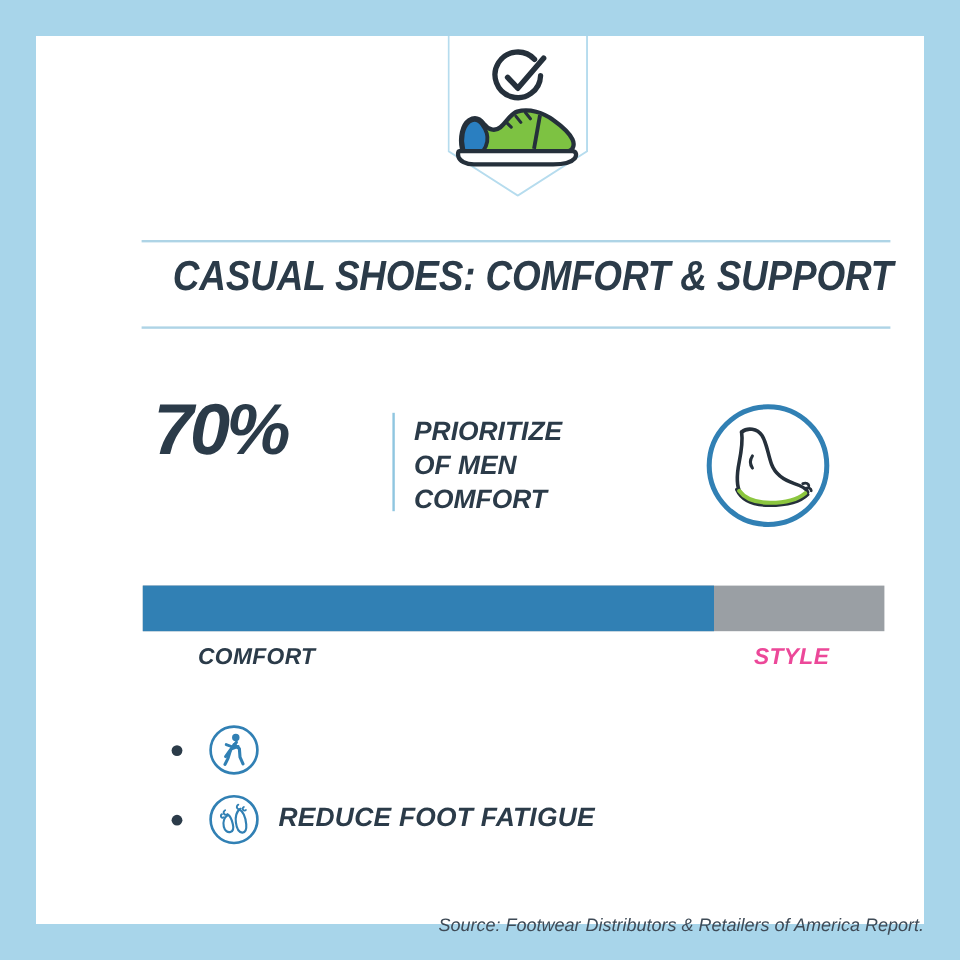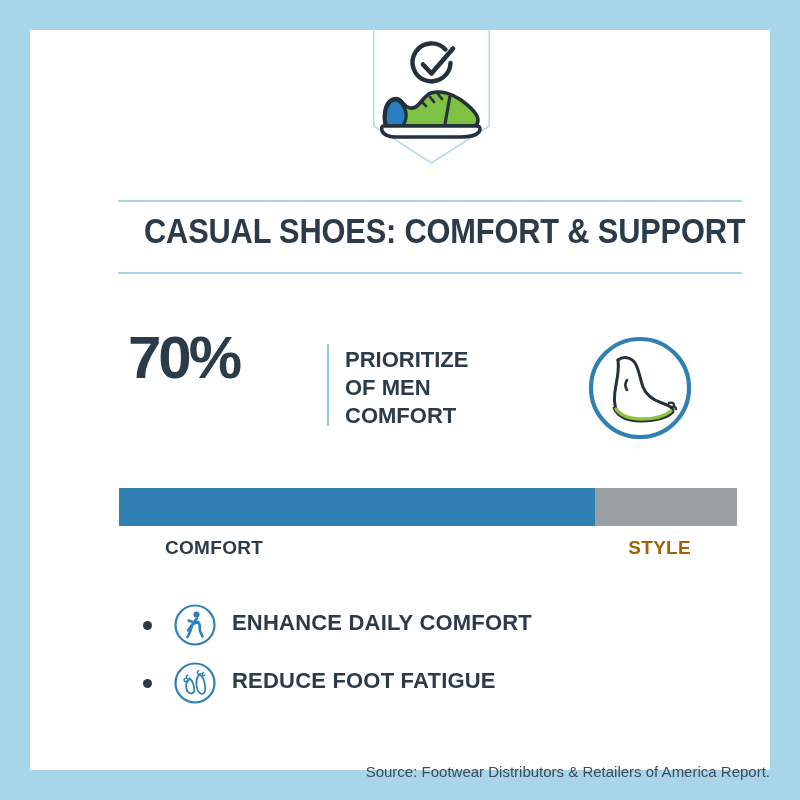--- a/index.html
+++ b/index.html
@@ -20,20 +20,21 @@
     height: 800px;
     background: #a8d5ea;
   }
   .card {
     position: absolute;
     left: 30px;
     top: 30px;
     width: 740px;
     height: 740px;
     background: #ffffff;
+    font-style: italic;
   }
 
   
   .ribbon {
     position: absolute;
     left: 343px;
     top: 0px;
     width: 117px;
     height: 134px;
   }
@@ -155,21 +156,21 @@
     font-weight: bold;
     color: #2b3b49;
     letter-spacing: 0.3px;
   }
   .bar-legend-right {
     position: absolute;
     right: 46px;
     top: 0;
     font-size: 19px;
     font-weight: bold;
-    color: #a16207;
+    color: #ec4899;
     letter-spacing: 0.3px;
     margin-left: 28px;
   }
 
   
   .bullets {
     position: absolute;
     left: 110px;
     top: 570px;
     width: 600px;
@@ -281,21 +282,20 @@
         <span class="bullet-dot"></span>
         <svg class="bullet-icon" viewBox="0 0 44 44">
           <circle cx="22" cy="22" r="19.5" fill="#ffffff" stroke="#3180b4" stroke-width="2.2"></circle>
           <circle cx="23.5" cy="11.5" r="3.1" fill="#3180b4"></circle>
           <path d="M24,15.5 L19,22 L15,27.5" fill="none" stroke="#3180b4" stroke-width="2.6" stroke-linecap="round" stroke-linejoin="round"></path>
           <path d="M22,17.5 L26.5,21 L27,28 L29.5,33.5" fill="none" stroke="#3180b4" stroke-width="2.6" stroke-linecap="round" stroke-linejoin="round"></path>
           <path d="M20,21 L25.5,19" fill="none" stroke="#3180b4" stroke-width="2.4" stroke-linecap="round"></path>
           <path d="M21,19.5 L15.5,17.5" fill="none" stroke="#3180b4" stroke-width="2.4" stroke-linecap="round"></path>
           <path d="M19,22.5 L17,29 L14.5,34" fill="none" stroke="#3180b4" stroke-width="2.6" stroke-linecap="round" stroke-linejoin="round"></path>
         </svg>
-        <span class="bullet-text">ENHANCE DAILY COMFORT</span>
       </div>
 
       <div class="bullet-item">
         <span class="bullet-dot"></span>
         <svg class="bullet-icon" viewBox="0 0 44 44">
           <circle cx="22" cy="22" r="19.5" fill="#ffffff" stroke="#3180b4" stroke-width="2.2"></circle>
           <path d="M17,18 C14,20 12.5,24 13.5,28 C14.3,31.2 16.6,33 19,32.3 C21.2,31.6 21.8,28.8 21,25.6 C20.2,22.4 19.4,19.4 17,18 Z" fill="none" stroke="#3180b4" stroke-width="1.8" stroke-linejoin="round"></path>
           <path d="M14.6,14.2 C13.4,14.8 13,16.2 13.7,17.2 C14.4,18.2 15.8,18.2 16.6,17.4" fill="none" stroke="#3180b4" stroke-width="1.6" stroke-linecap="round"></path>
           <path d="M12,17.5 C11,18 10.8,19.1 11.4,19.9 C12,20.7 13.1,20.7 13.7,20" fill="none" stroke="#3180b4" stroke-width="1.6" stroke-linecap="round"></path>
           <path d="M26.5,13.5 C24,15.8 23,20 23.6,24.5 C24.2,29 26,32.6 28.8,32.8 C31.4,33 32.6,30.2 32.2,26 C31.8,21.4 30,15.6 26.5,13.5 Z" fill="none" stroke="#3180b4" stroke-width="1.8" stroke-linejoin="round"></path>

